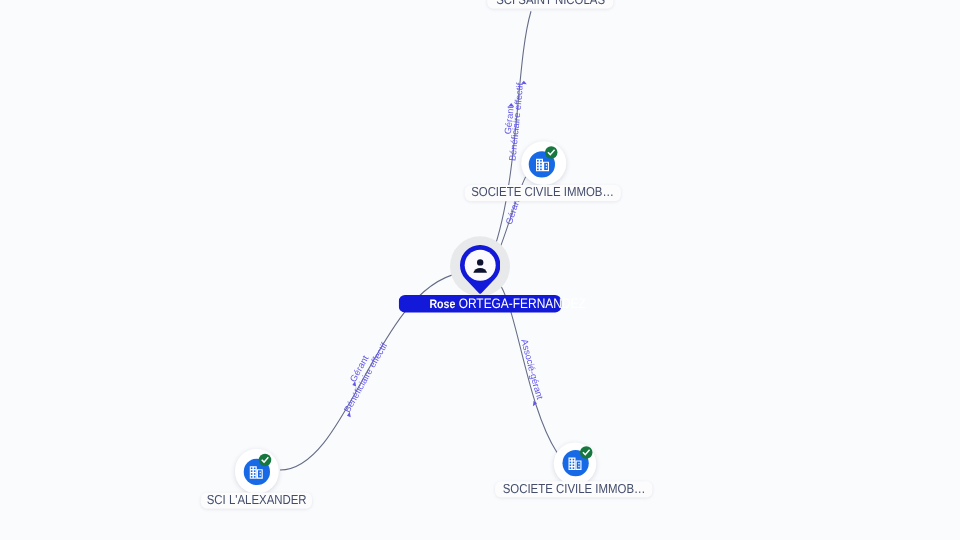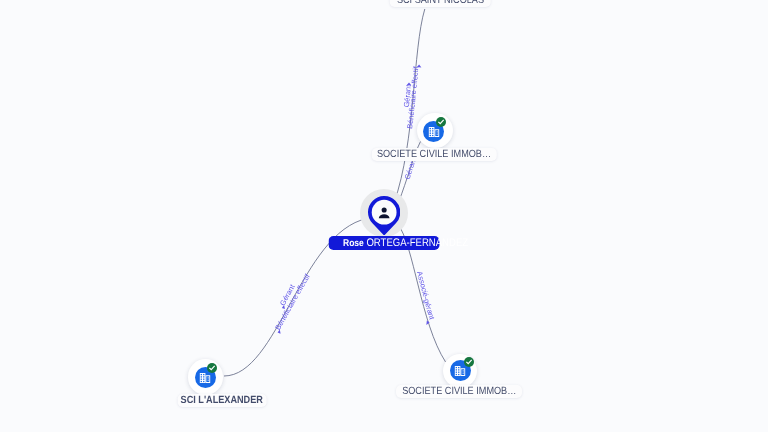--- a/index.html
+++ b/index.html
@@ -135,21 +135,21 @@
     <div class="org-circle" style="left:194.5px;top:367px;width:21px;height:21px;">
       <svg class="bldg" viewBox="0 0 10.4 10">
         <use href="#domain-path"></use>
       </svg>
     </div>
     <div class="badge" style="left:206.5px;top:363px;width:10px;height:10px;">
       <svg class="chk" viewBox="0 0 7.2 6.06">
         <use href="#check-path"></use>
       </svg>
     </div>
-    <div class="org-label" style="left:222px;top:394.4px;width:88.7px;font-weight:bold;">
+    <div class="org-label" style="left:205.0px;top:394.4px;width:88.7px;">
         <span>SCI L'ALEXANDER</span>
       </div>
   </div>
 
   <div class="node">
     <div class="org-disc" style="left:442.9px;top:354px;width:34px;height:34px;"></div>
     <div class="org-circle" style="left:449.5px;top:360px;width:21px;height:21px;">
       <svg class="bldg" viewBox="0 0 10.4 10">
         <use href="#domain-path"></use>
       </svg>
@@ -167,18 +167,18 @@
   <div class="node">
     <div class="halo" style="left:359.9px;top:188.6px;width:48px;height:48px;"></div>
     <svg class="pin" style="left:367.6px;top:195.8px;" width="32.3" height="39.6" viewBox="0 0 32.3 39.6">
       <path d="M4.44 27.27 A16.15 16.15 0 1 1 27.86 27.27 L16.15 39.6 Z" fill="#1219d8"></path>
       <circle cx="16.15" cy="16.15" r="12.4" fill="#fbfbfd"></circle>
       <g fill="#0d1330">
         <circle cx="16.15" cy="13.95" r="2.55"></circle>
         <path d="M10.8 21.9 c0.55 -2.1 2.6 -3.55 5.35 -3.55 s4.8 1.45 5.35 3.55 v0.35 H10.8 Z"></path>
       </g>
     </svg>
-    <div class="person-label" style="left:384.05px;top:236.2px;width:111px;height:14.3px;padding-left:48px;">
+    <div class="person-label" style="left:384.05px;top:236.2px;width:130px;height:14.3px;padding-left:48px;">
       <span class="pl-inner"><span class="fname">Rose</span><span class="lname">ORTEGA-FERNANDEZ</span></span>
     </div>
   </div>
 
 </div>
 
 </body></html>

